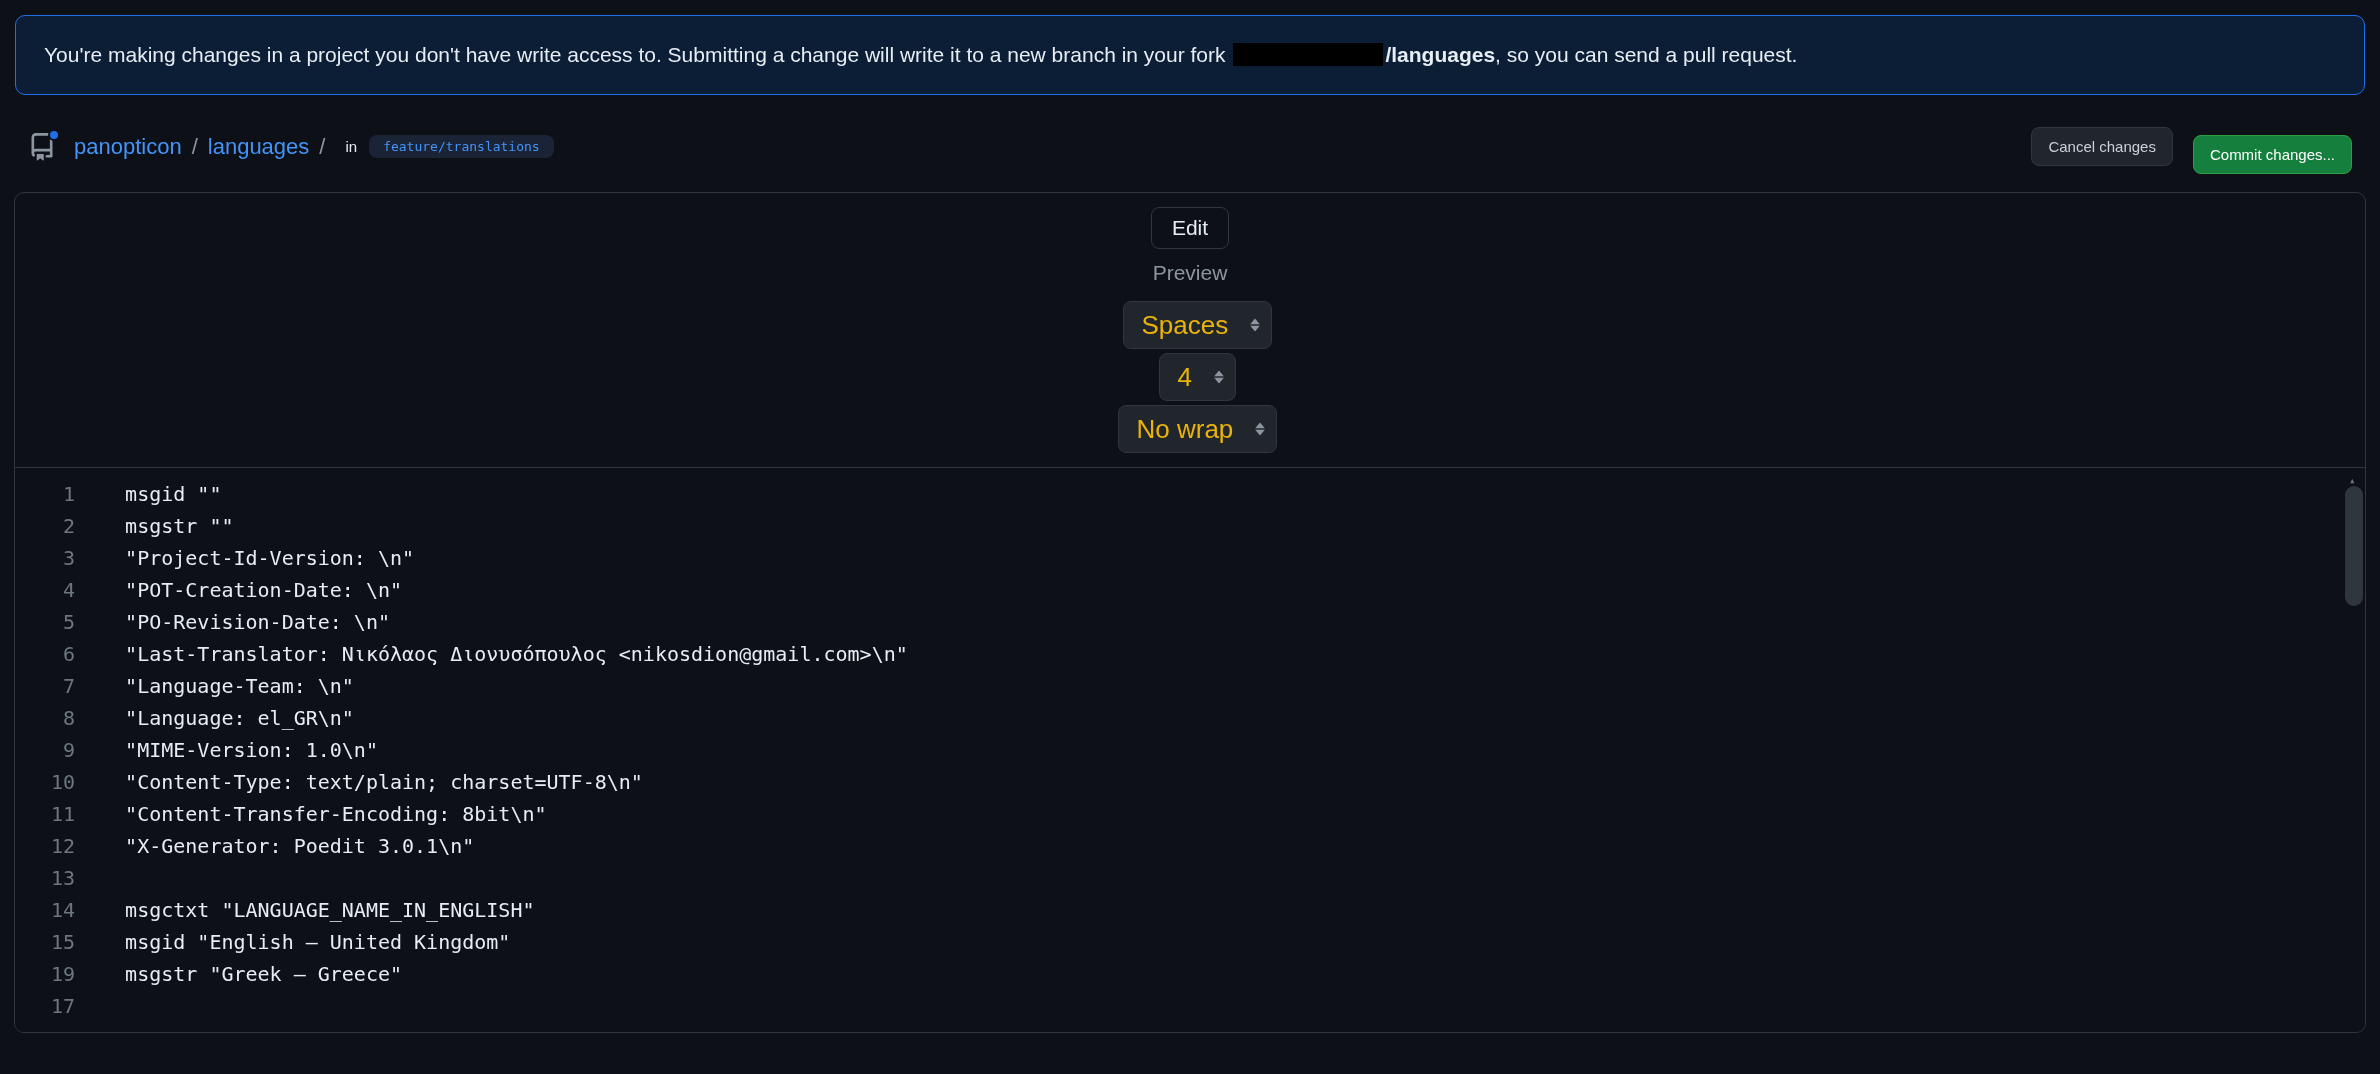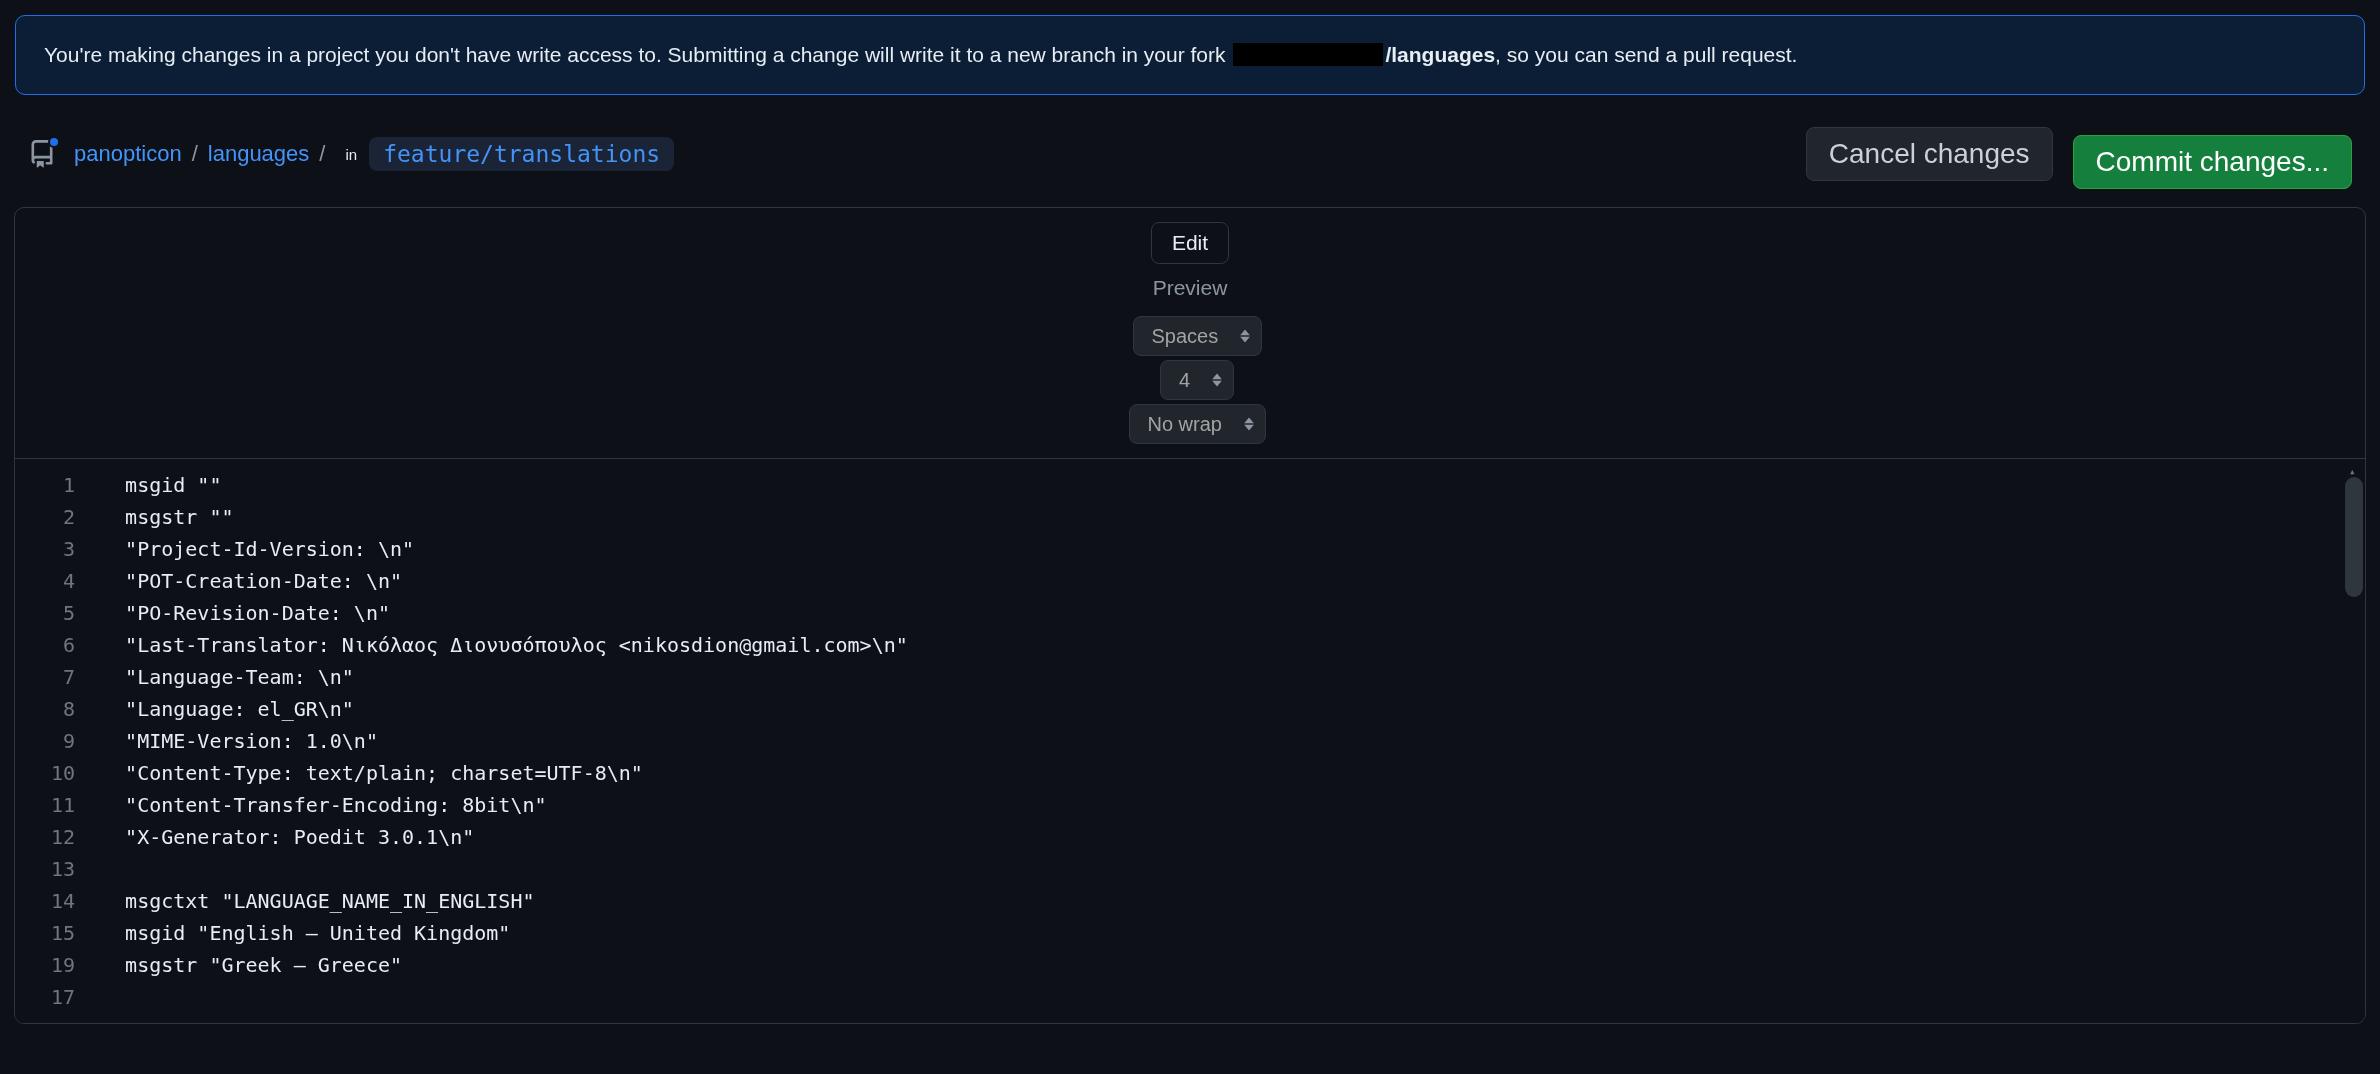--- a/index.html
+++ b/index.html
@@ -82,30 +82,30 @@
       color: #e6edf3;
       font-size: 15px;
       margin: 0 6px 0 10px;
     }
     .branch-pill {
       background: #1a2436;
       color: #4493f8;
       padding: 4px 14px;
       border-radius: 8px;
       font-family: ui-monospace, SFMono-Regular, "SF Mono", Menlo, Consolas, monospace;
-      font-size: 23px;
+      font-size: 13px;
       text-align: center;
     }
     .path-spacer {
       flex: 1;
     }
     .btn {
-      padding: 10px 22px;
-      border-radius: 8px;
-      font-size: 28px;
+      padding: 10px 16px;
+      border-radius: 8px;
+      font-size: 15px;
       border: 1.5px solid #30363d;
       background: #21262d;
       color: #c9d1d9;
       cursor: pointer;
       font-family: inherit;
     }
     .btn-primary {
       background: #15803d;
       border-color: #2ea043;
       color: #fff;
@@ -146,23 +146,23 @@
     }
     .select-wrap {
       position: relative;
       margin-left: 14px;
     }
     .select-wrap select {
       appearance: none;
       background: #21262d;
       border: 1.5px solid #30363d;
       border-radius: 8px;
-      color: #a3a3a3;
+      color: #eab308;
       padding: 8px 42px 8px 18px;
-      font-size: 20px;
+      font-size: 26px;
       cursor: pointer;
       font-family: inherit;
     }
     .select-wrap .chev {
       position: absolute;
       right: 12px;
       top: 50%;
       transform: translateY(-50%);
       pointer-events: none;
       display: flex;

